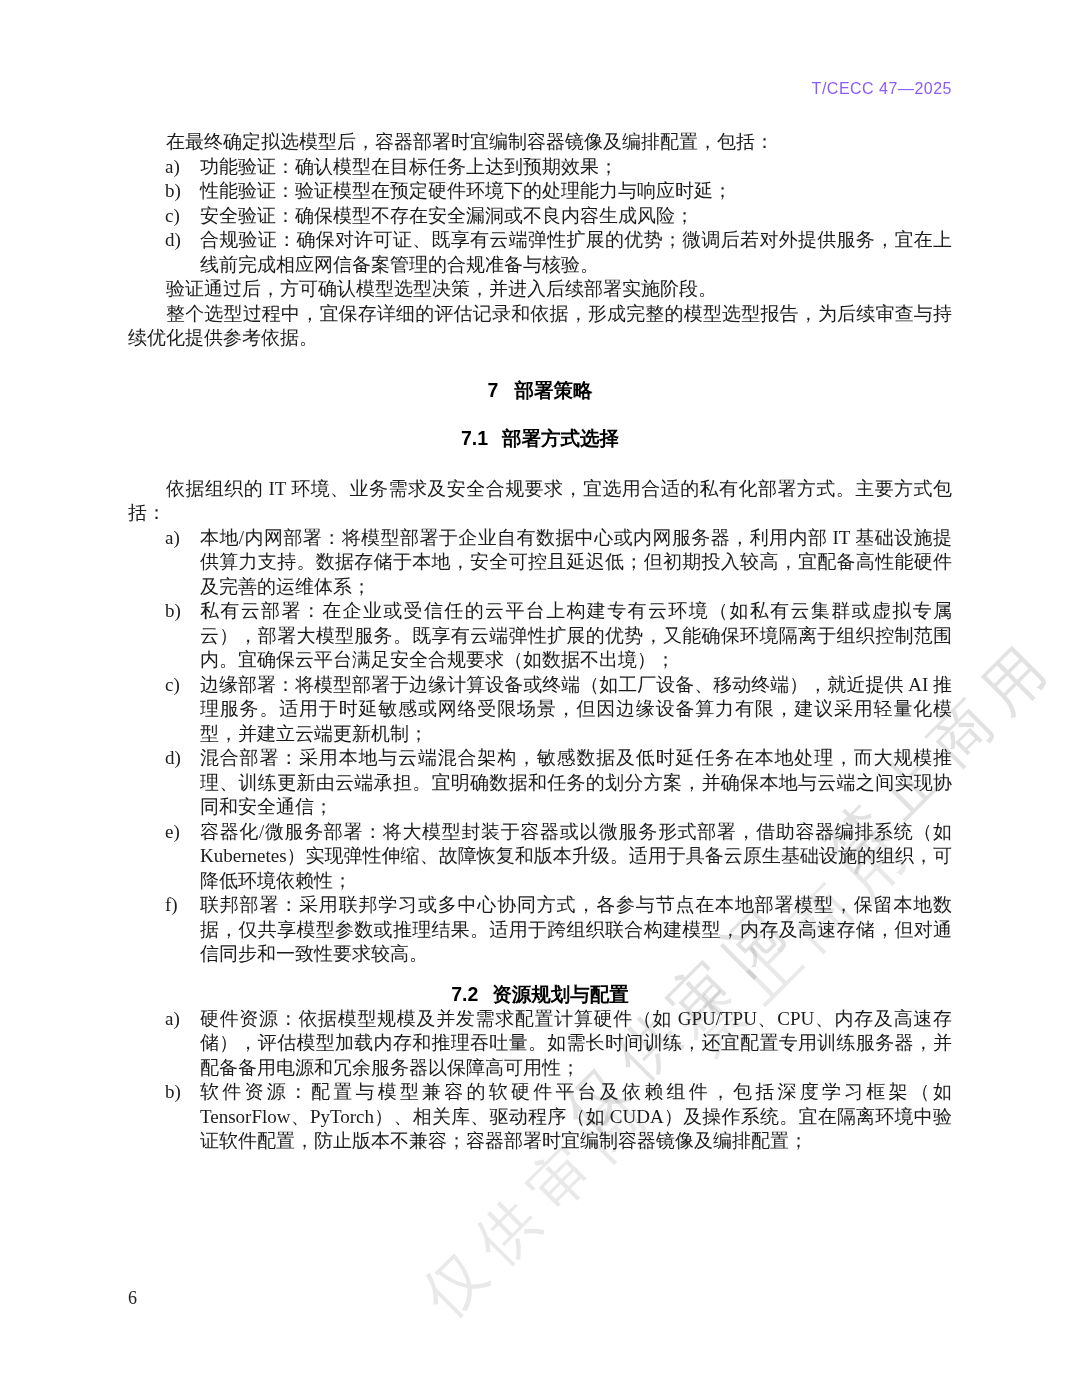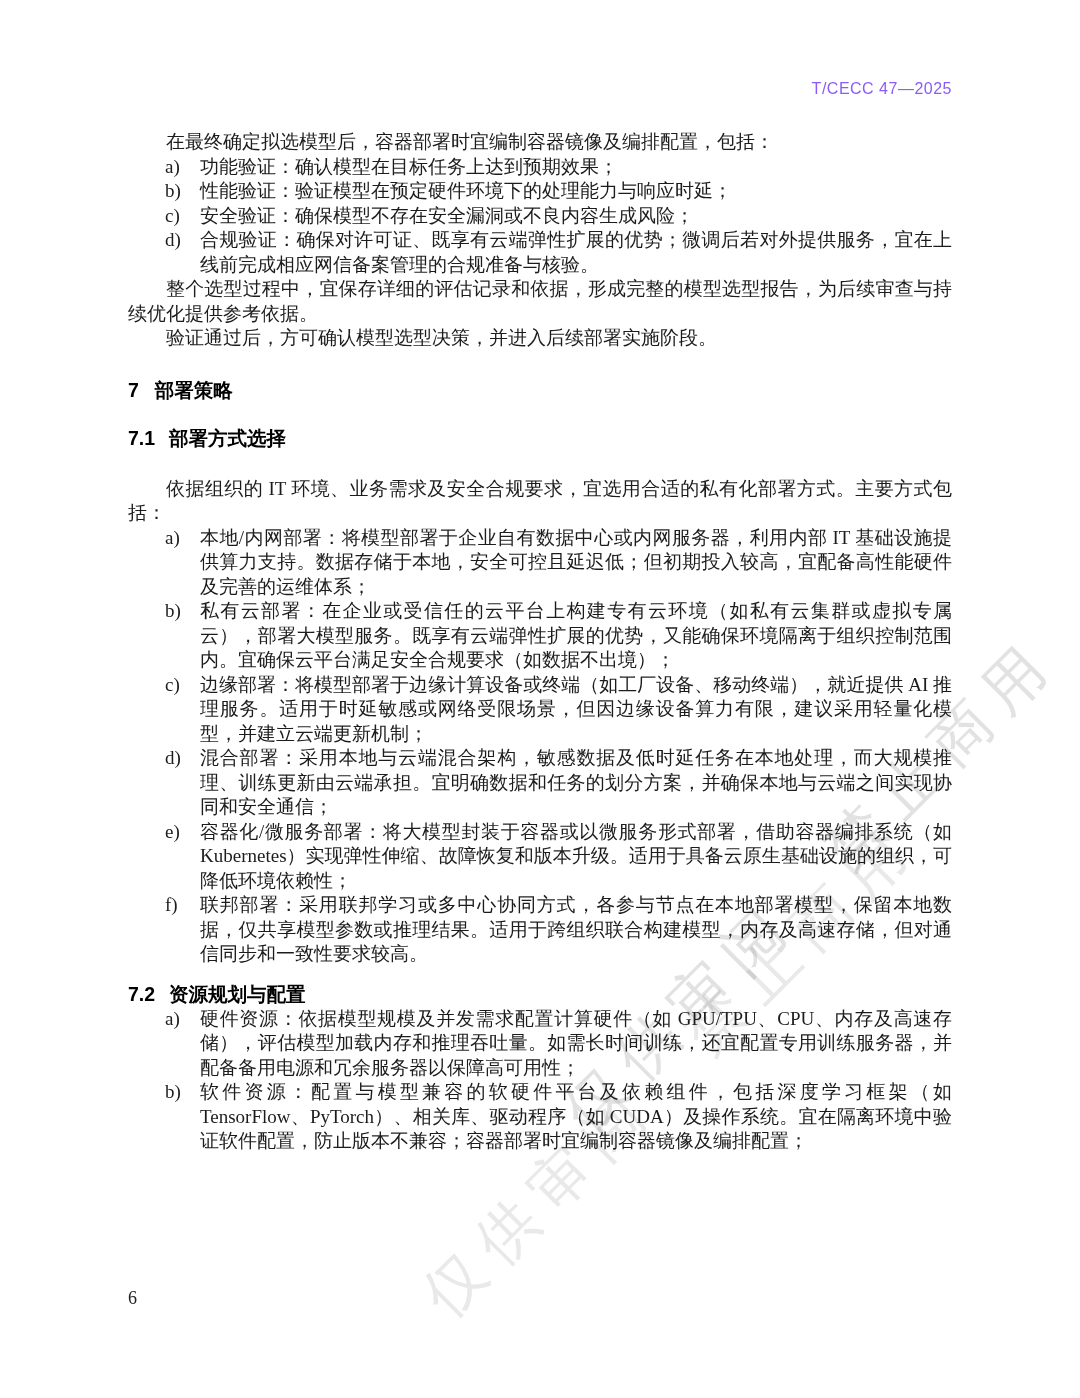--- a/index.html
+++ b/index.html
@@ -19,21 +19,21 @@
     font-size:19px;line-height:24.5px;
   }
   .para{margin:0;text-indent:2em;text-align:justify;}
   .list-item{display:flex;margin:0;}
   .li-label{flex:0 0 35px;margin-left:37px;}
   .li-text{flex:1;text-align:justify;}
   .h-sec{
     margin:26px 0 0 0;
     font-family:"Liberation Sans","DejaVu Sans",sans-serif;
     font-weight:bold;font-size:19.5px;line-height:26px;color:#000;
-    text-align:left;
+    text-align:center;
   }
   .h-sec .h-num{display:inline-block;margin-right:16px;}
   .h-sub{margin:22px 0 0 0;}
   .h-sub .h-num{margin-right:14px;}
   .lead{margin-top:26px;}
   .after-gap{margin-top:0;}
   .sec72-head{margin-top:14px;}
   .page-number{
     position:absolute;left:128px;top:1288px;
     font-size:18px;color:#222;
@@ -72,22 +72,22 @@
     </div>
     <div class="list-item">
       <span class="li-label">c)</span>
       <span class="li-text">安全验证：确保模型不存在安全漏洞或不良内容生成风险；</span>
     </div>
     <div class="list-item">
       <span class="li-label">d)</span>
       <span class="li-text">合规验证：确保对许可证、既享有云端弹性扩展的优势；微调后若对外提供服务，宜在上线前完成相应网信备案管理的合规准备与核验。</span>
     </div>
 
+    <p class="para after-gap">验证通过后，方可确认模型选型决策，并进入后续部署实施阶段。</p>
     <p class="para">整个选型过程中，宜保存详细的评估记录和依据，形成完整的模型选型报告，为后续审查与持续优化提供参考依据。</p>
-    <p class="para after-gap">验证通过后，方可确认模型选型决策，并进入后续部署实施阶段。</p>
 
     <h2 class="h-sec"><span class="h-num">7</span><span>部署策略</span></h2>
 
     <h3 class="h-sec h-sub"><span class="h-num">7.1</span><span>部署方式选择</span></h3>
 
     <p class="para lead">依据组织的 IT 环境、业务需求及安全合规要求，宜选用合适的私有化部署方式。主要方式包括：</p>
 
     <div class="list-item">
       <span class="li-label">a)</span>
       <span class="li-text">本地/内网部署：将模型部署于企业自有数据中心或内网服务器，利用内部 IT 基础设施提供算力支持。数据存储于本地，安全可控且延迟低；但初期投入较高，宜配备高性能硬件及完善的运维体系；</span>

